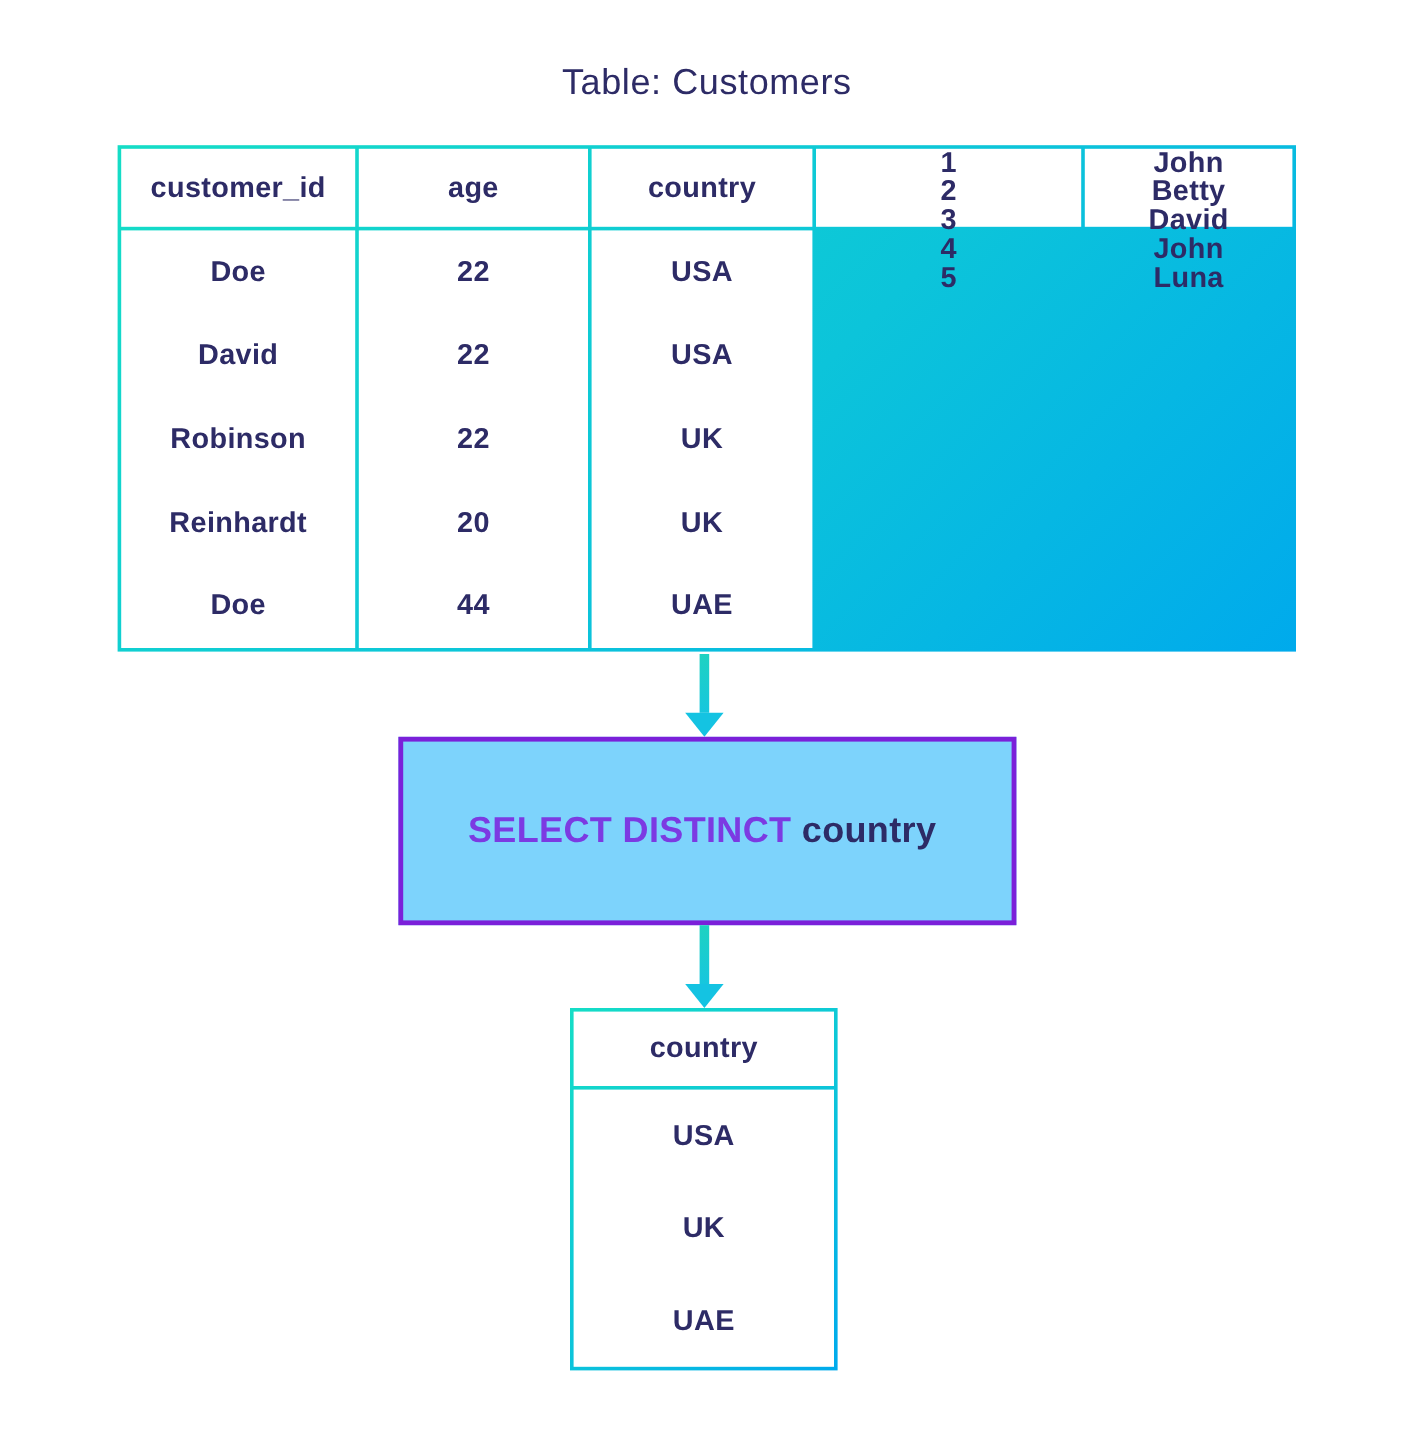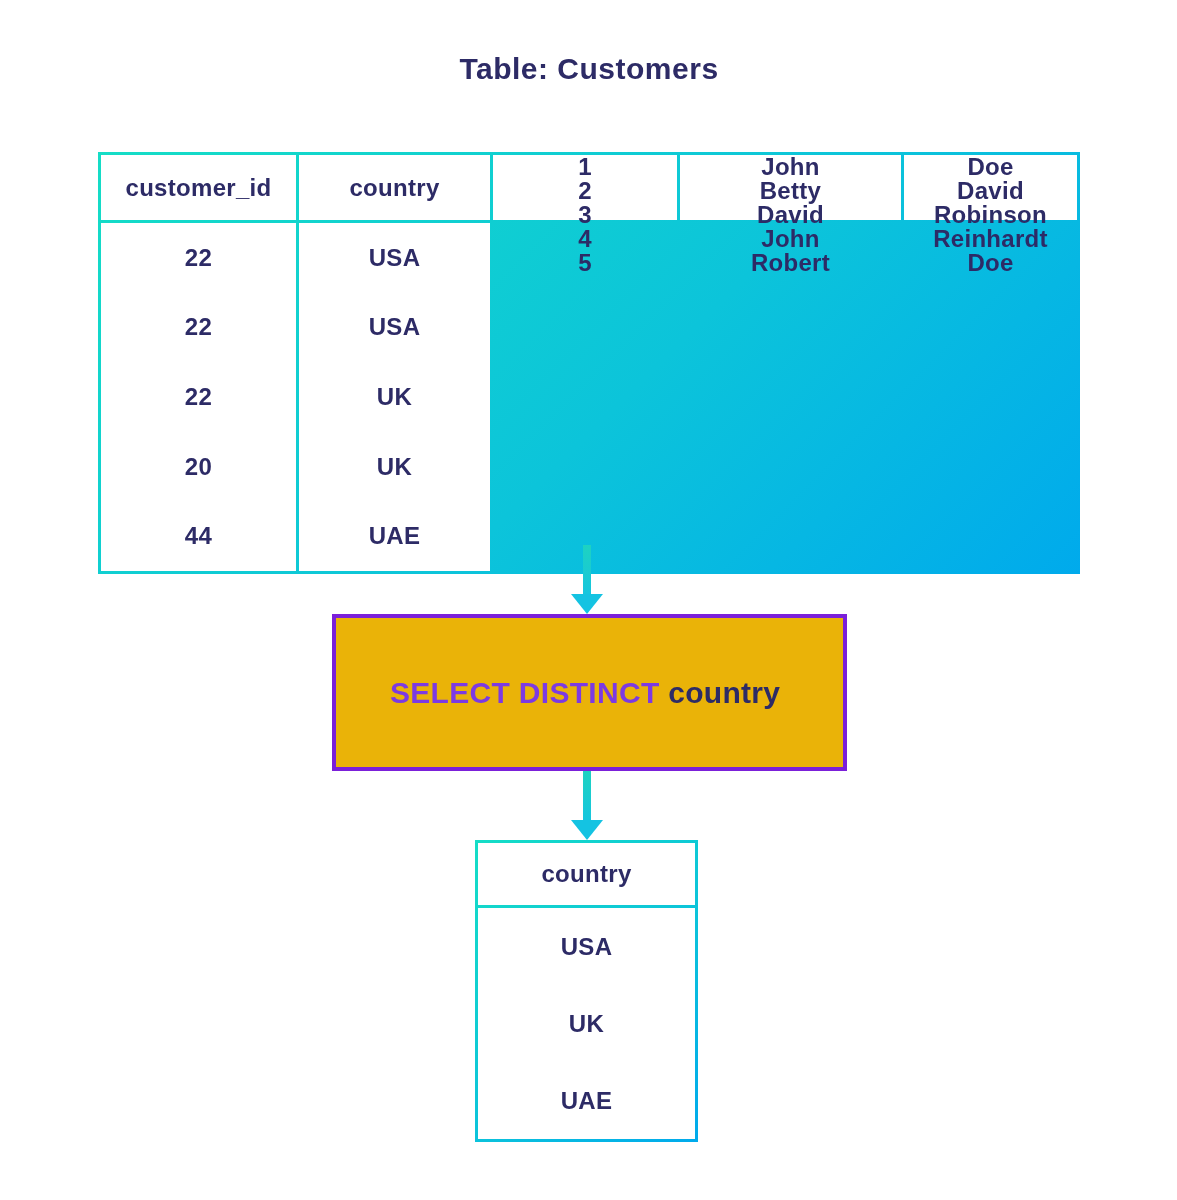--- a/index.html
+++ b/index.html
@@ -5,34 +5,33 @@
   html,body{margin:0;padding:0;background:#ffffff;}
   body{
     width:1177px;height:1200px;position:relative;
     font-family:"Liberation Sans","DejaVu Sans",sans-serif;
     color:#2d2b66;
   }
   .canvas{position:absolute;inset:0;}
 
   .diagram-title{
     position:absolute;left:98px;top:52px;width:982px;
-    text-align:center;font-size:30px;font-weight:bold;
+    text-align:center;font-size:30px;font-weight:normal;
     color:#2d2b66;letter-spacing:.5px;
   }
 
   
   .grad-table{
     position:absolute;display:grid;gap:3px;padding:3px;
     background:linear-gradient(135deg,#15ddc6 0%,#0cc4da 55%,#00aaec 100%);
   }
   .customers-table{
     left:98px;top:121px;
     grid-template-columns:195px 191px 184px 221px 173px;
     grid-template-rows:65px 348px;
-    margin-top:31px;
   }
   .result-table{
     left:475px;top:840px;
     grid-template-columns:217px;
     grid-template-rows:62px 231px;
   }
   .cell{background:#ffffff;}
   .hcell{
     display:flex;align-items:center;justify-content:center;
     font-size:24px;font-weight:bold;letter-spacing:.3px;
@@ -56,55 +55,56 @@
     width:0;height:0;
     border-left:16px solid transparent;
     border-right:16px solid transparent;
     border-top:20px solid #14c3e2;
   }
   .arrow-1{left:571px;top:545px;height:69px;}
   .arrow-2{left:571px;top:771px;height:69px;}
 
   .query-box{
     position:absolute;left:332px;top:614px;width:515px;height:157px;
-    box-sizing:border-box;border:4px solid #7b20d9;background:#eab308;
+    box-sizing:border-box;border:4px solid #7b20d9;background:#7dd3fc;
     display:flex;flex-direction:column;justify-content:center;
     padding-left:54px;
   }
   .query-line{
     font-size:30px;font-weight:bold;line-height:52px;
     white-space:pre;letter-spacing:.3px;
   }
   .kw{color:#7c3ae2;}
   .plain{color:#2d2b66;}
 </style>
 </head>
 <body>
 
 <div class="canvas">
 
   <div class="diagram-title">Table: Customers</div>
 
   <div class="grad-table customers-table">
     <div class="cell hcell">customer_id</div>
+    <div class="cell hcell">age</div>
     <div class="cell hcell">country</div>
 
     <div class="cell bcell">
       <div>1</div>
       <div>2</div>
       <div>3</div>
       <div>4</div>
       <div>5</div>
     </div>
     <div class="cell bcell">
       <div>John</div>
       <div>Betty</div>
       <div>David</div>
       <div>John</div>
-      <div>Robert</div>
+      <div>Luna</div>
     </div>
     <div class="cell bcell">
       <div>Doe</div>
       <div>David</div>
       <div>Robinson</div>
       <div>Reinhardt</div>
       <div>Doe</div>
     </div>
     <div class="cell bcell">
       <div>22</div>

